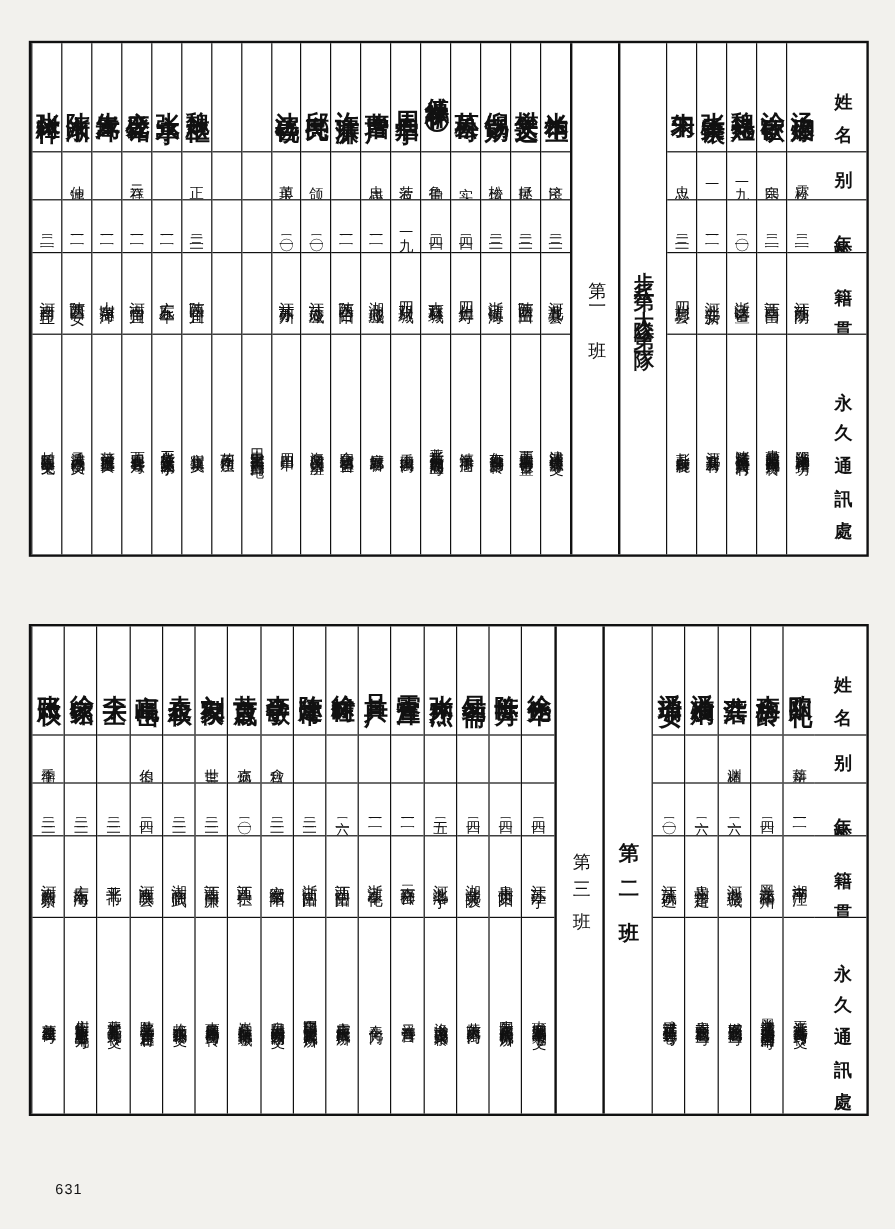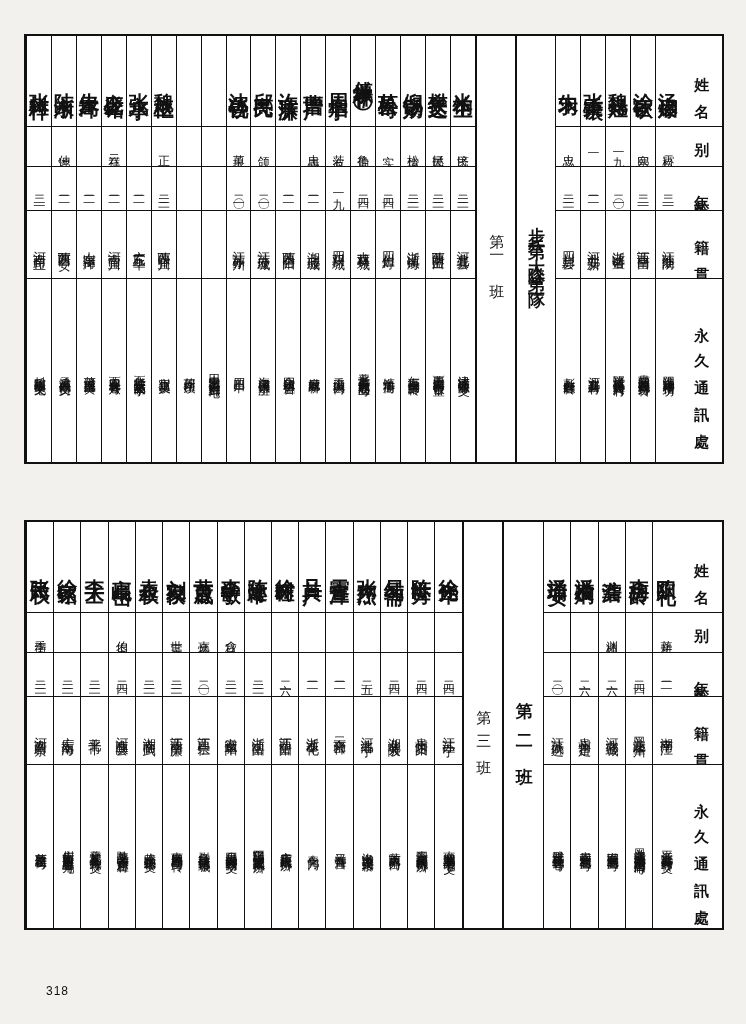--- a/index.html
+++ b/index.html
@@ -852,14 +852,14 @@
           <div class="cell native r-native">
             <span class="v">河南新蔡</span>
           </div>
           <div class="cell addr r-addr">
             <span class="v">新蔡建设街三号</span>
           </div>
         </div>
       </div>
   </div>
 
-  <div class="pageno">318</div>
+  <div class="pageno">631</div>
 </div>
 
 </body></html>

